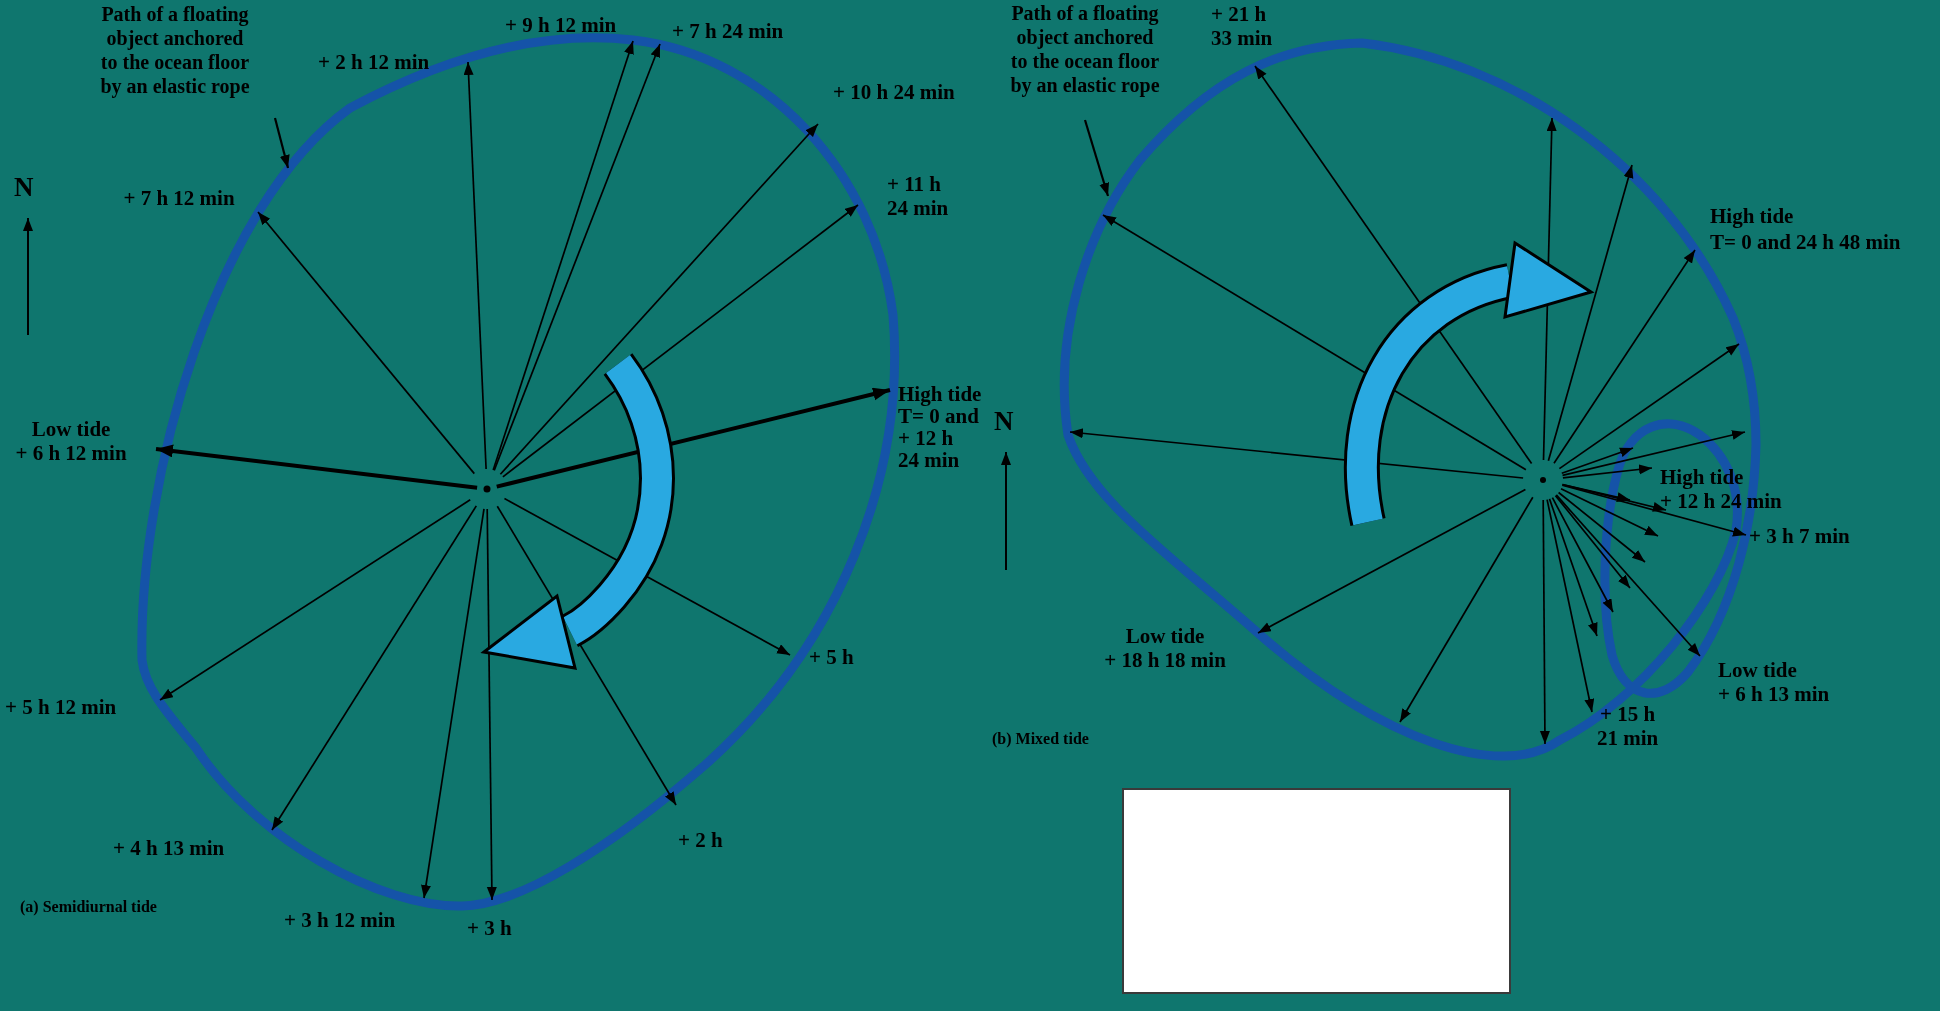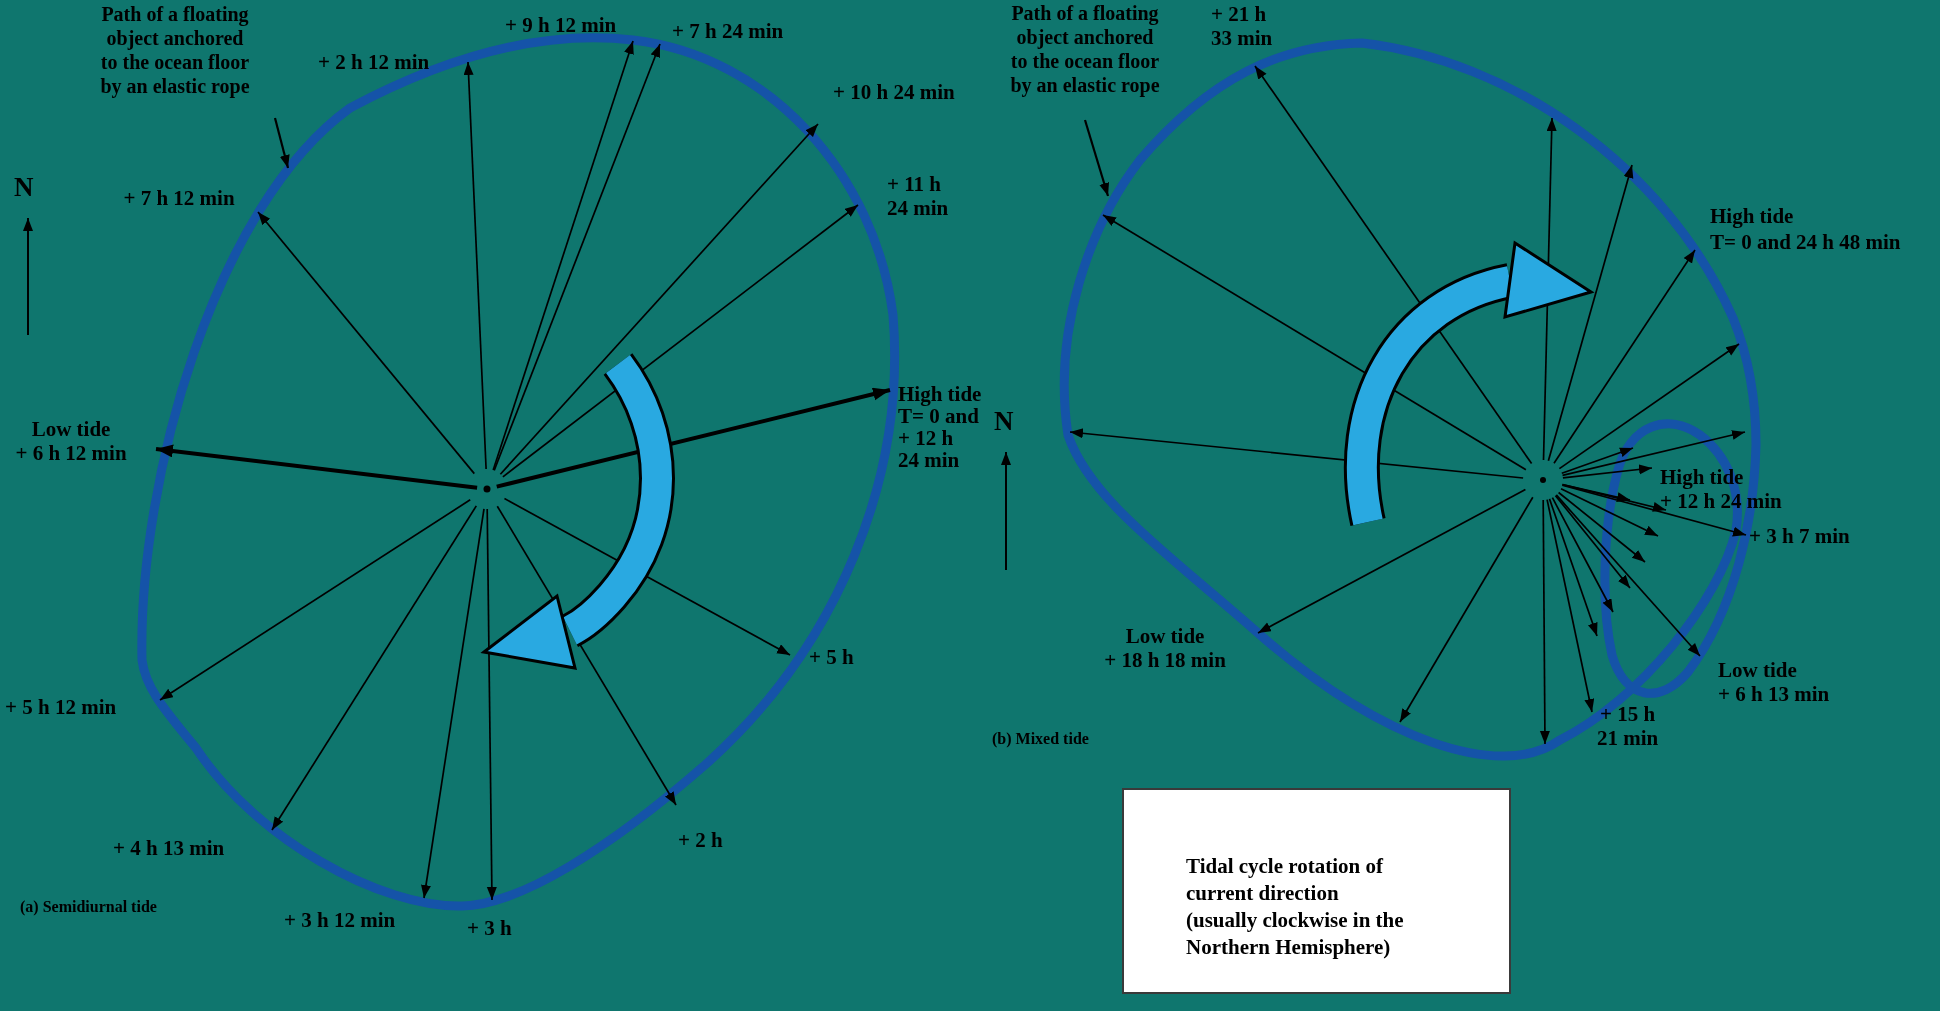--- a/index.html
+++ b/index.html
@@ -168,18 +168,14 @@
   <div class="lbl" style="left:1749px;top:524px;">+ 3 h 7 min</div>
   <div class="lbl" style="left:1718px;top:658px;">Low tide
 + 6 h 13 min</div>
   <div class="lbl" style="left:1597px;top:702px;text-align:center;">+ 15 h
 21 min</div>
   <div class="lbl center" style="left:1088px;top:624px;width:154px;">Low tide
 + 18 h 18 min</div>
   <div class="caption" style="left:992px;top:730px;">(b) Mixed tide</div>
 
   <div id="legend-box"></div>
-  <div id="legend-text">Tidal cycle rotation of
-current direction
-(usually clockwise in the
-Northern Hemisphere)</div>
 
 </div>
 
 </body></html>

